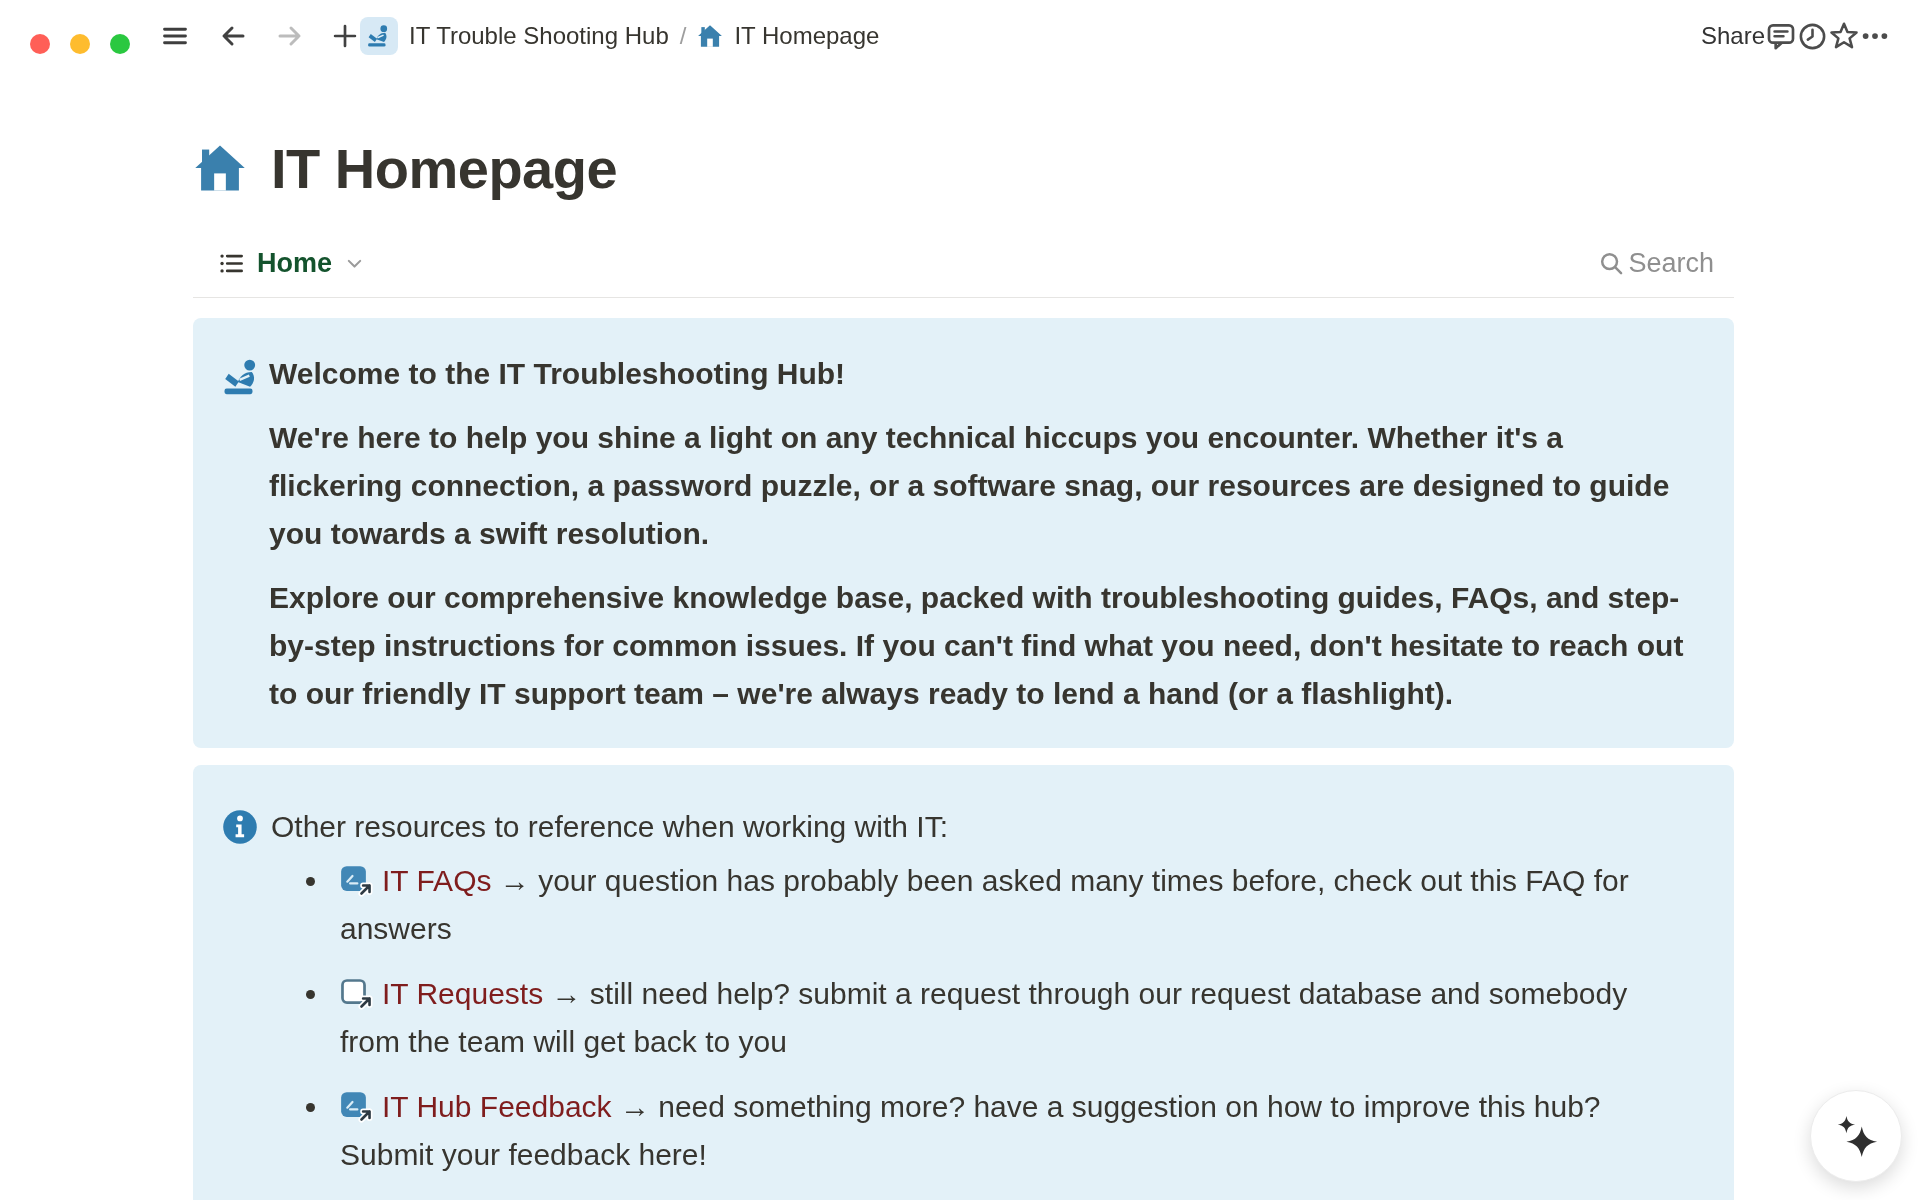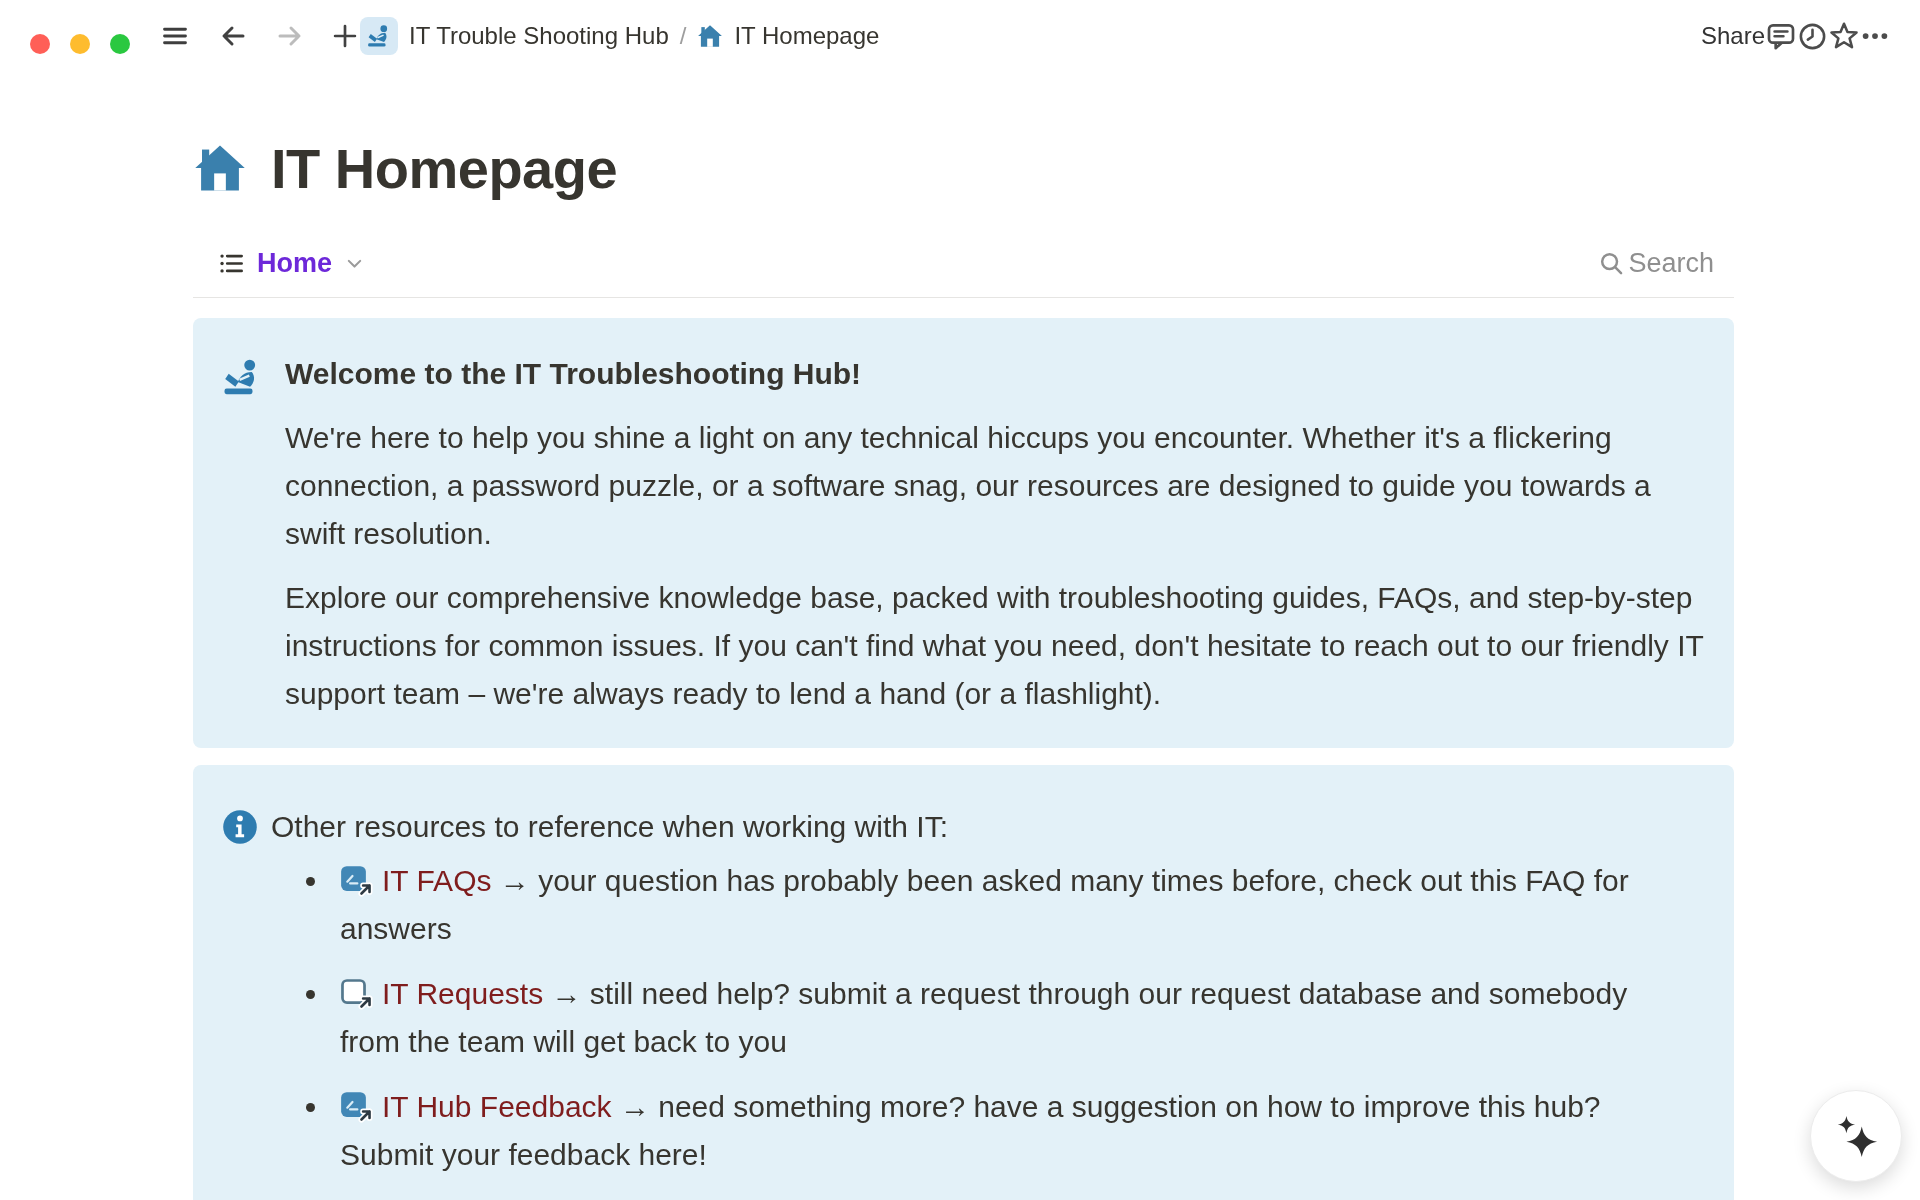--- a/index.html
+++ b/index.html
@@ -17,31 +17,31 @@
   .nav-ic{position:absolute;top:21px;width:30px;height:30px;display:flex;align-items:center;justify-content:center;cursor:default;}
   .breadcrumb{position:absolute;left:360px;top:0;height:72px;display:flex;align-items:center;gap:11px;font-size:24px;color:#37352f;}
   .bc-tile{width:38px;height:38px;border-radius:8px;background:#d7e9f5;display:flex;align-items:center;justify-content:center;}
   .bc-sep{color:#9e9e9e;}
   .topbar-right{position:absolute;right:30px;top:0;height:72px;display:flex;align-items:center;font-size:24px;color:#333;}
   
   .page-col{position:absolute;left:193px;top:0;width:1541px;}
   .title-row{margin-top:128px;height:80px;display:flex;align-items:center;gap:24px;}
   .title-row h1{font-size:56px;font-weight:700;margin:0;letter-spacing:-0.5px;color:#37352f;}
   .tab-row{position:relative;margin-top:32px;height:46px;display:flex;align-items:center;}
-  .tab-home{display:flex;align-items:center;gap:12px;margin-left:25px;font-size:27px;font-weight:600;color:#6d28d9;}
+  .tab-home{display:flex;align-items:center;gap:12px;margin-left:25px;font-size:27px;font-weight:600;color:#14532d;}
   .search-box{position:absolute;right:20px;top:0;height:46px;display:flex;align-items:center;gap:3px;font-size:27px;color:#8f8f8f;}
   .divider{margin-top:11px;border-top:1.5px solid #e6e5e3;}
   
-  .callout{background:#e3f1f8;border-radius:8px;display:flex;gap:22px;padding:32px 30px 30px 28px;}
+  .callout{background:#e3f1f8;border-radius:8px;display:flex;gap:6px;padding:32px 30px 30px 28px;}
   .callout.first{margin-top:20px;}
   .callout.second{margin-top:17px;padding-top:38px;padding-bottom:40px;flex-direction:column;gap:0;}
   .co-icon{flex:0 0 42px;}
   .co-body{flex:1;font-size:30px;line-height:48px;color:#37352f;}
   .co-body h3{font-size:30px;line-height:48px;font-weight:700;margin:0;}
-  .co-body p{margin:16px 0 0 0;}
+  .co-body p{margin:16px 0 0 0;font-weight:bold;}
   .res-head{display:flex;align-items:center;gap:12px;height:48px;font-size:30px;line-height:48px;}
   .res-list{list-style:none;margin:6px 0 0 0;padding:0;}
   .res-list li{position:relative;padding-left:119px;padding-right:40px;font-size:30px;line-height:48px;min-height:96px;}
   .res-list li + li{margin-top:17px;}
   .res-list li::before{content:"";position:absolute;left:85px;top:20px;width:9px;height:9px;border-radius:50%;background:#37352f;}
   .page-link{color:#7f1d1d;text-decoration-color:rgba(55,53,47,0.35);text-decoration-thickness:1.5px;text-underline-offset:6px;cursor:pointer;}
   .link-icon{position:relative;display:inline-block;width:32px;height:30px;margin-right:10px;vertical-align:-4px;}
   .link-icon .glyph{position:absolute;left:0;top:0;}
   .link-icon .overlay{position:absolute;right:-3px;bottom:-4px;}
   

